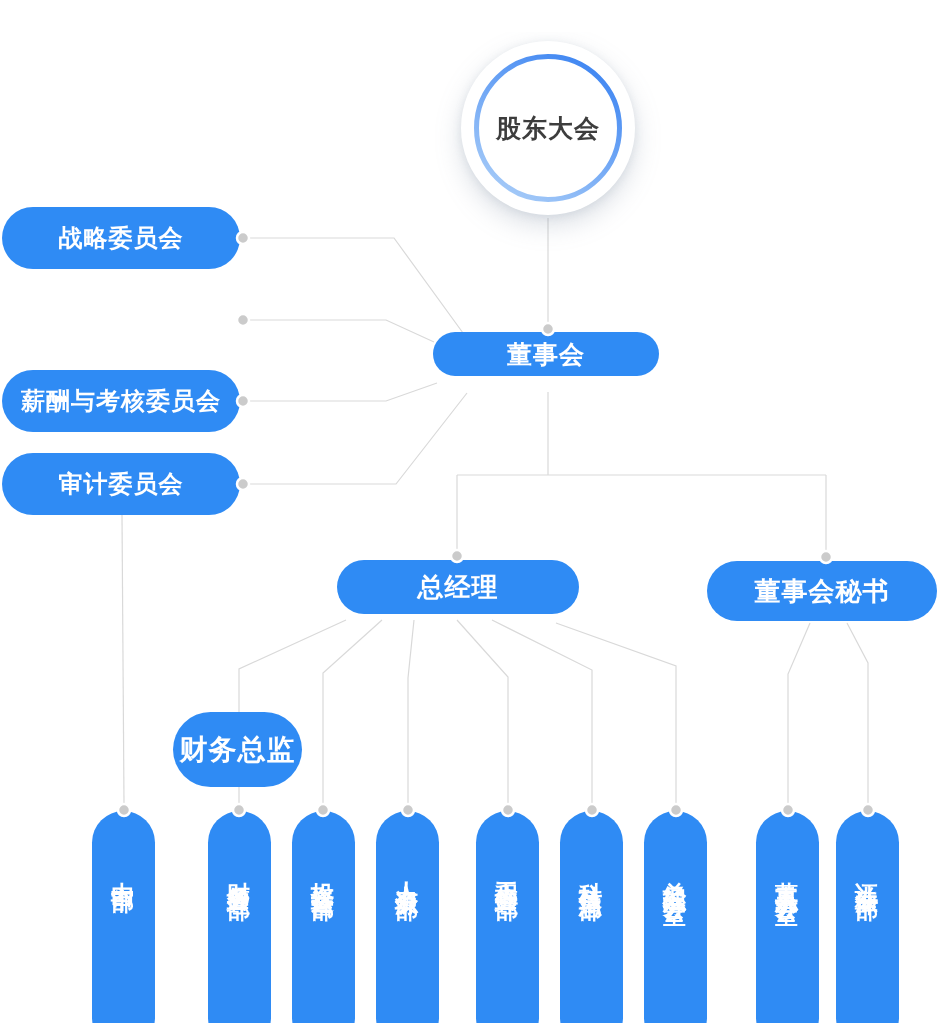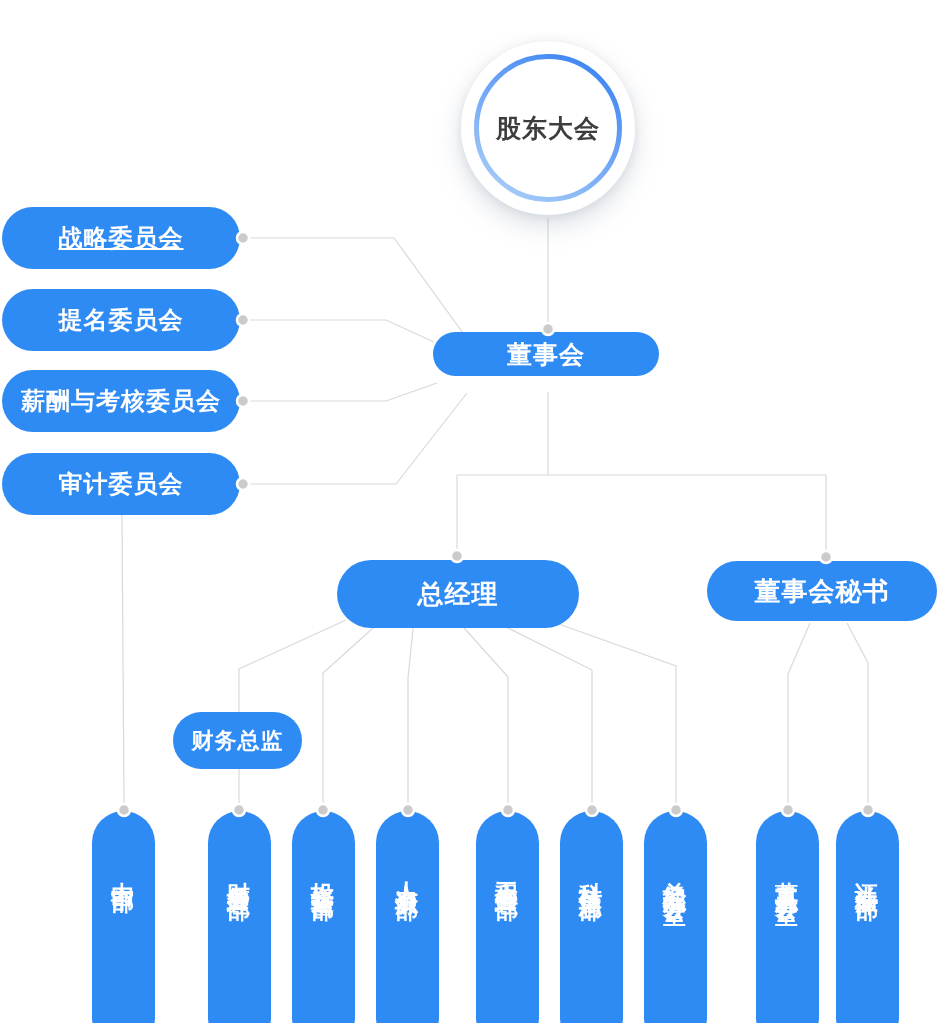--- a/index.html
+++ b/index.html
@@ -21,23 +21,23 @@
   .cline{stroke:var(--connector);stroke-width:1.2;fill:none;}
   .cdot{fill:var(--dot);stroke:#ffffff;stroke-width:2.5;}
 
   .node{
     position:absolute;z-index:1;background:var(--node-blue);color:#ffffff;
     display:flex;align-items:center;justify-content:center;
     border-radius:999px;font-weight:600;letter-spacing:1px;white-space:nowrap;
   }
   .committee{left:2px;width:238px;height:62px;font-size:24px;}
   .board-pill{left:433px;top:300px;width:226px;height:44px;font-size:25px;font-weight:700;}
-  .gm-pill{left:337px;top:528px;width:242px;height:68px;font-size:26px;font-weight:700;}
+  .gm-pill{left:337px;top:528px;width:242px;height:54px;font-size:26px;font-weight:700;}
   .sec-pill{left:707px;top:529px;width:230px;height:60px;font-size:26px;font-weight:700;text-align:center;}
-  .cfo-pill{left:173px;top:680px;width:129px;height:57px;font-size:22px;}
+  .cfo-pill{left:173px;top:680px;width:129px;height:75px;font-size:28px;}
 
   .root-circle{
     position:absolute;z-index:1;left:461px;top:9px;width:174px;height:174px;
     background:#ffffff;border-radius:50%;
     box-shadow:0 10px 26px rgba(125,140,160,.28),0 2px 8px rgba(125,140,160,.16);
     display:flex;align-items:center;justify-content:center;
   }
   .root-circle svg{position:absolute;left:0;top:0;}
   .root-label{position:relative;z-index:1;font-size:25px;font-weight:600;color:var(--circle-text);letter-spacing:1px;}
 
@@ -93,25 +93,22 @@
       </defs>
       <circle cx="87" cy="87" r="71.5" fill="none" stroke="url(#ringGrad)" stroke-width="5"></circle>
     </svg>
     <span class="root-label">股东大会</span>
   </div>
 
   <div class="node board-pill">
     <span>董事会</span>
   </div>
 
-  <div class="node committee" style="top:175px;text-decoration:underline;">
+  <div class="node committee" style="top:175px;">
     <span>战略委员会</span>
-  </div>
-  <div class="node committee" style="top:257px;">
-    <span>提名委员会</span>
   </div>
   <div class="node committee" style="top:338px;">
     <span>薪酬与考核委员会</span>
   </div>
   <div class="node committee" style="top:421px;">
     <span>审计委员会</span>
   </div>
 
   <div class="node gm-pill">
     <span>总经理</span>

